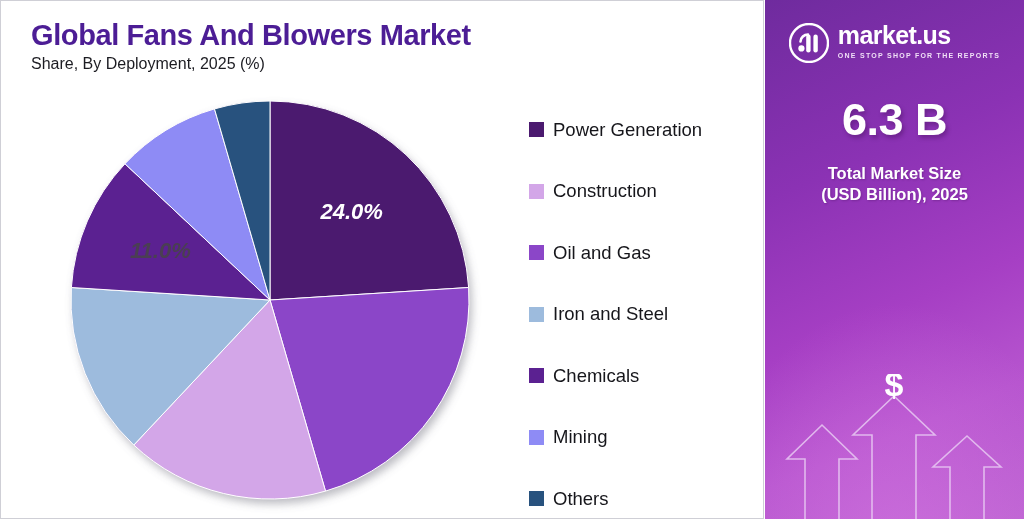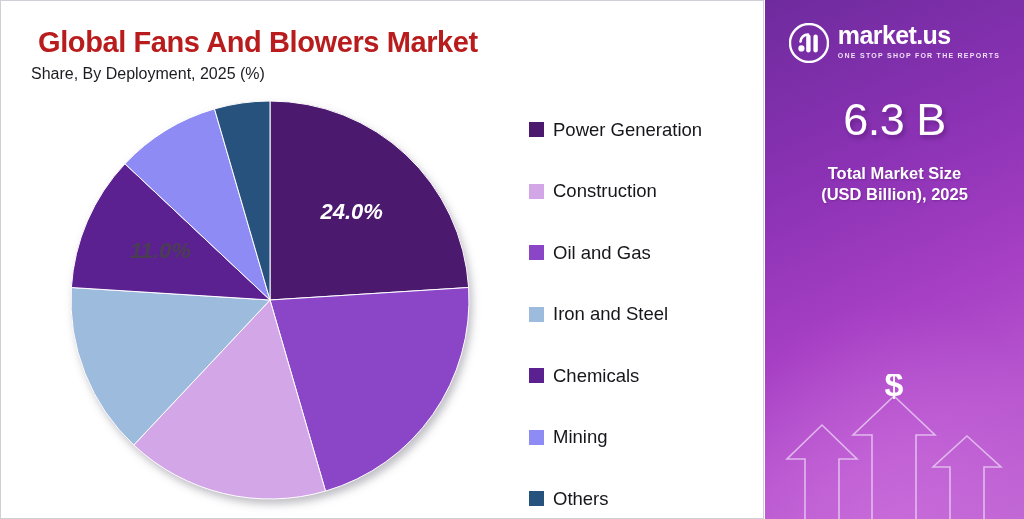--- a/index.html
+++ b/index.html
@@ -31,24 +31,24 @@
   }
   .title-block {
     position: absolute;
     left: 30px;
     top: 18px;
     width: 700px;
   }
   .chart-title {
     font-size: 29px;
     font-weight: bold;
-    color: #b91c1c;
+    color: #4c1d95;
     letter-spacing: -0.4px;
     line-height: 1.12;
-    margin: 7px;
+    margin: 0;
     white-space: nowrap;
   }
   .chart-subtitle {
     font-size: 16px;
     font-weight: normal;
     color: #1c1c22;
     margin: 4px 0 0 0;
     line-height: 1.15;
   }
 
@@ -150,21 +150,21 @@
     position: absolute;
     left: 0; right: 0;
     text-align: center;
     color: #ffffff;
   }
   .stat-one { top: 97px; }
   .stat-two { top: 258px; }
 
   .stat-value {
     font-size: 45px;
-    font-weight: normal;
+    font-weight: bold;
     letter-spacing: -0.5px;
     line-height: 1.02;
     text-shadow: 2px 3px 4px rgba(60,10,80,0.38);
   }
   .stat-caption {
     font-size: 16.5px;
     font-weight: bold;
     line-height: 1.26;
     margin-top: 20px;
     text-shadow: 1px 1px 2px rgba(60,10,80,0.28);

